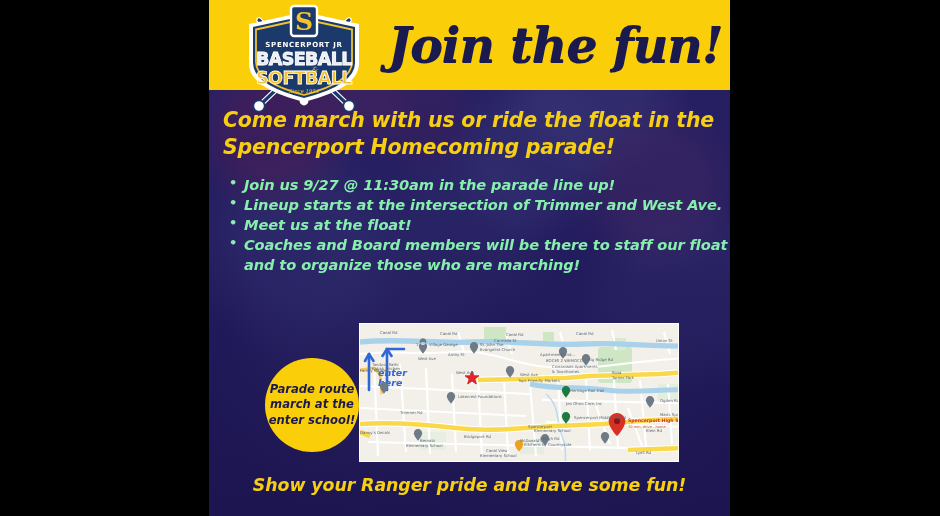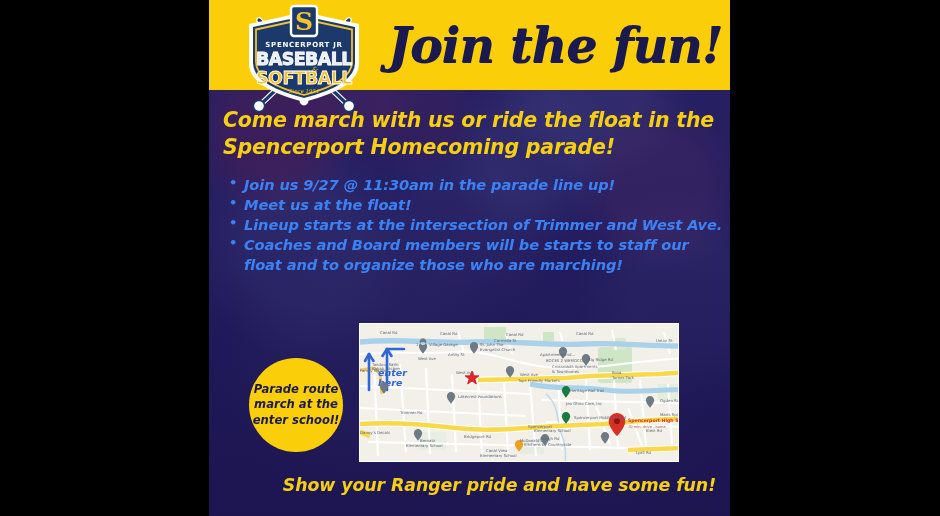--- a/index.html
+++ b/index.html
@@ -70,40 +70,40 @@
   #headline { position:absolute; left:14px; top:17px; width:493px; }
   #bullets {
     position:absolute; left:19px; top:85px; width:500px;
     list-style:none;
   }
   #bullets li {
     position:relative;
     padding-left:16px;
     font-family:"DejaVu Sans", sans-serif;
     font-weight:bold; font-style:italic;
-    color:#3b82f6;
+    color:#86efac;
     font-size:14.6px; line-height:1.34;
     letter-spacing:-0.1px;
     margin-bottom:0.5px;
   }
   #bullets li:before {
     content:"\2022";
     position:absolute; left:1px; top:-1px;
     font-size:13px; font-style:normal;
   }
   #footer-line {
     position:absolute; left:14px; top:385px; width:493px;
     font-family:"DejaVu Sans", sans-serif;
     font-weight:bold; font-style:italic;
-    color:#f7cf12; font-size:17.4px; text-align:right;
+    color:#f7cf12; font-size:17.4px; text-align:center;
     letter-spacing:-0.1px;
   }
   
   #badge {
-    position:absolute; left:40px; top:268px;
+    position:absolute; left:56px; top:268px;
     width:94px; height:94px; border-radius:50%;
     background:#fbce0a;
     display:flex; flex-direction:column;
     align-items:center; justify-content:center;
     text-align:center;
     font-family:"DejaVu Sans", sans-serif;
     font-weight:bold; font-style:italic;
     color:#1b1a4e; font-size:11.6px; line-height:1.34;
     z-index:6;
   }
@@ -169,23 +169,23 @@
     </div>
 
     <div id="join-title">Join the fun!</div>
 
     <div id="content">
 
       <div id="headline" class="hl">Come march with us or ride the float in the Spencerport Homecoming parade!</div>
 
       <ul id="bullets">
         <li>Join us 9/27 @ 11:30am in the parade line up!</li>
+        <li>Lineup starts at the intersection of Trimmer and West Ave.</li>
         <li>Meet us at the float!</li>
-        <li>Lineup starts at the intersection of Trimmer and West Ave.</li>
-        <li>Coaches and Board members will be starts to staff our float and to organize those who are marching!</li>
+        <li>Coaches and Board members will be there to staff our float and to organize those who are marching!</li>
       </ul>
 
       <div id="map">
         <svg class="msvg" width="355" height="139" viewBox="0 0 355 139">
           <rect x="0" y="0" width="355" height="139" fill="#f3f0ea"></rect>
 
           <rect x="124" y="3" width="22" height="13" fill="#cfe6c4"></rect>
           <rect x="183" y="8" width="11" height="9" fill="#cfe6c4"></rect>
           <rect x="238" y="23" width="34" height="36" rx="3" fill="#cfe6c4"></rect>
           <rect x="252" y="14" width="14" height="12" fill="#d9ead1"></rect>

